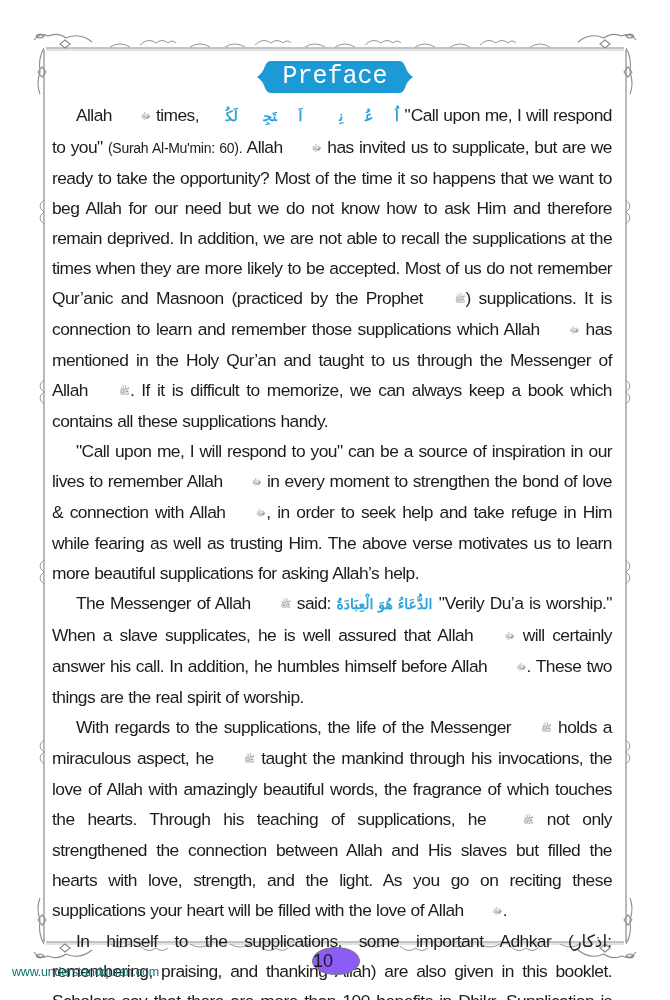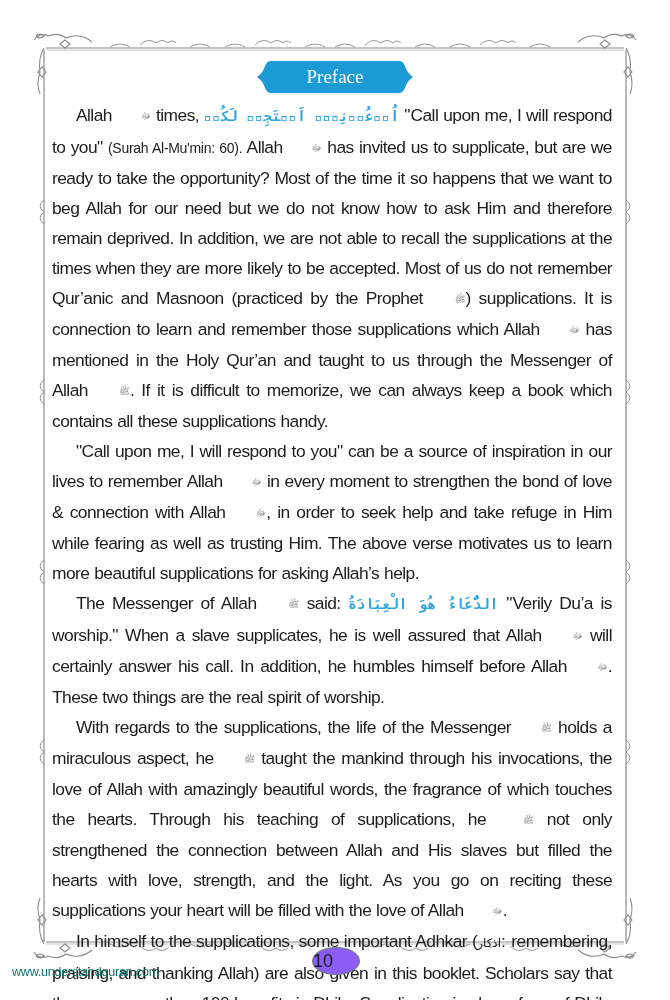--- a/index.html
+++ b/index.html
@@ -2,28 +2,28 @@
 <html><head>
 <meta charset="utf-8">
 <style>
   html, body { margin: 0; padding: 0; background: #ffffff; }
   body { width: 670px; height: 1000px; position: relative; overflow: hidden;
          font-family: "Liberation Sans", sans-serif; color: #1a1a1a; }
   .frame-svg { position: absolute; left: 0; top: 0; width: 670px; height: 1000px; }
   .title-badge { position: absolute; left: 257px; top: 60px; width: 156px; height: 34px; }
   .title-badge svg { position: absolute; left: 0; top: 0; }
   .title-text { position: absolute; left: 0; top: 0; width: 156px; height: 34px; line-height: 34px;
-                text-align: center; color: #ffffff; font-size: 19px; font-family: Liberation Serif, serif; }
+                text-align: center; color: #ffffff; font-size: 25px; font-family: Liberation Mono, monospace; }
   .content { position: absolute; left: 52px; top: 100px; width: 560px;
              font-family: "Liberation Sans", sans-serif; font-size: 17.4px; line-height: 30px;
              letter-spacing: -0.55px; word-spacing: 0.5px; text-align: justify; color: #1c1c1c; }
   .para { margin: 0; text-indent: 24px; }
   .small { font-size: 14px; letter-spacing: -0.3px; }
-  .ar { color: #2aa4dc; font-family: Liberation Mono, monospace; font-size: 14px; direction: rtl; unicode-bidi: embed; font-weight: bold; }
-  .ar-plain { font-family: "DejaVu Sans", sans-serif; font-size: 12px; direction: rtl; unicode-bidi: embed; }
+  .ar { color: #2aa4dc; font-family: Liberation Serif, serif; font-size: 14px; direction: rtl; unicode-bidi: embed; font-weight: bold; }
+  .ar-plain { font-family: "DejaVu Sans", sans-serif; font-size: 17px; direction: rtl; unicode-bidi: embed; }
   .hon { display: inline-block; font-family: "DejaVu Sans", sans-serif; font-size: 9px; color: #777;
          vertical-align: 2px; letter-spacing: 0; }
   .page-number { position: absolute; left: 312px; top: 947px; width: 46px; height: 26px; border: 1px solid #777;
                  border-radius: 50%; background: #8b5cf6; text-align: left; line-height: 26px; font-size: 18px; color: #1a1a1a; }
   .footer-url { position: absolute; left: 12px; top: 965px; font-size: 12.5px; color: #0f766e; letter-spacing: -0.2px; }
 </style>
 </head>
 <body>
 
 <svg class="frame-svg" viewBox="0 0 670 1000" xmlns="http://www.w3.org/2000/svg">

